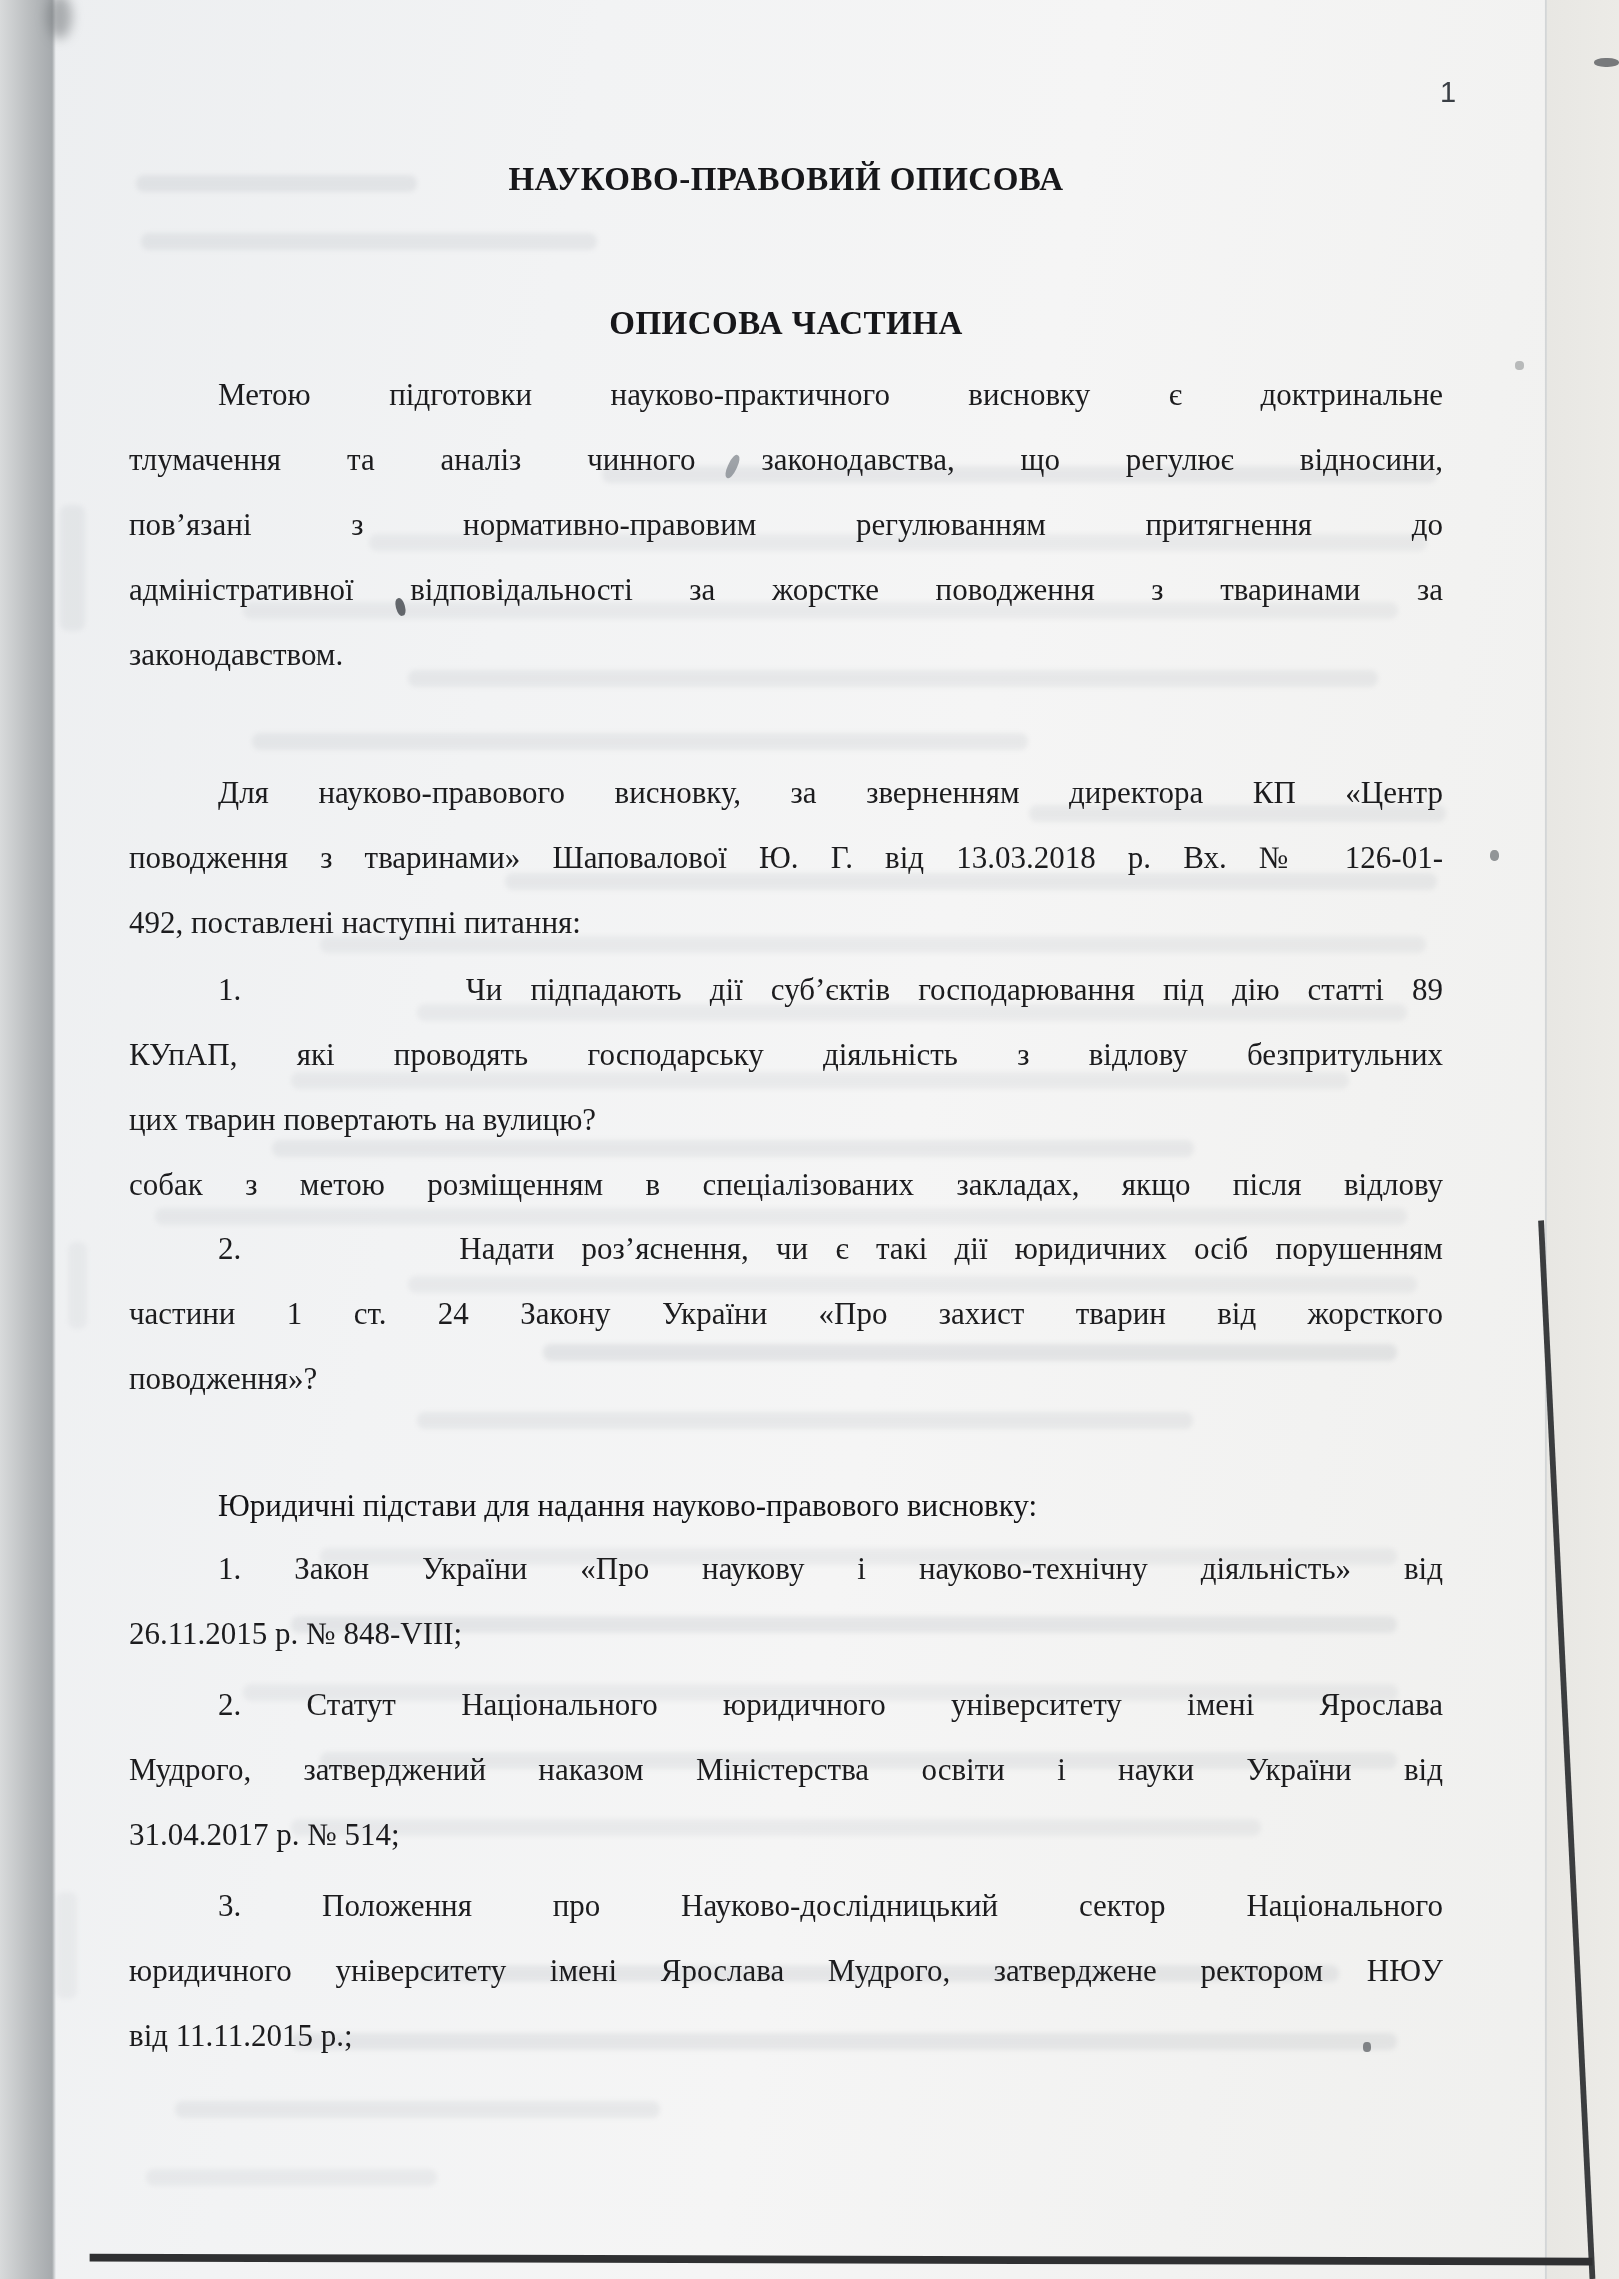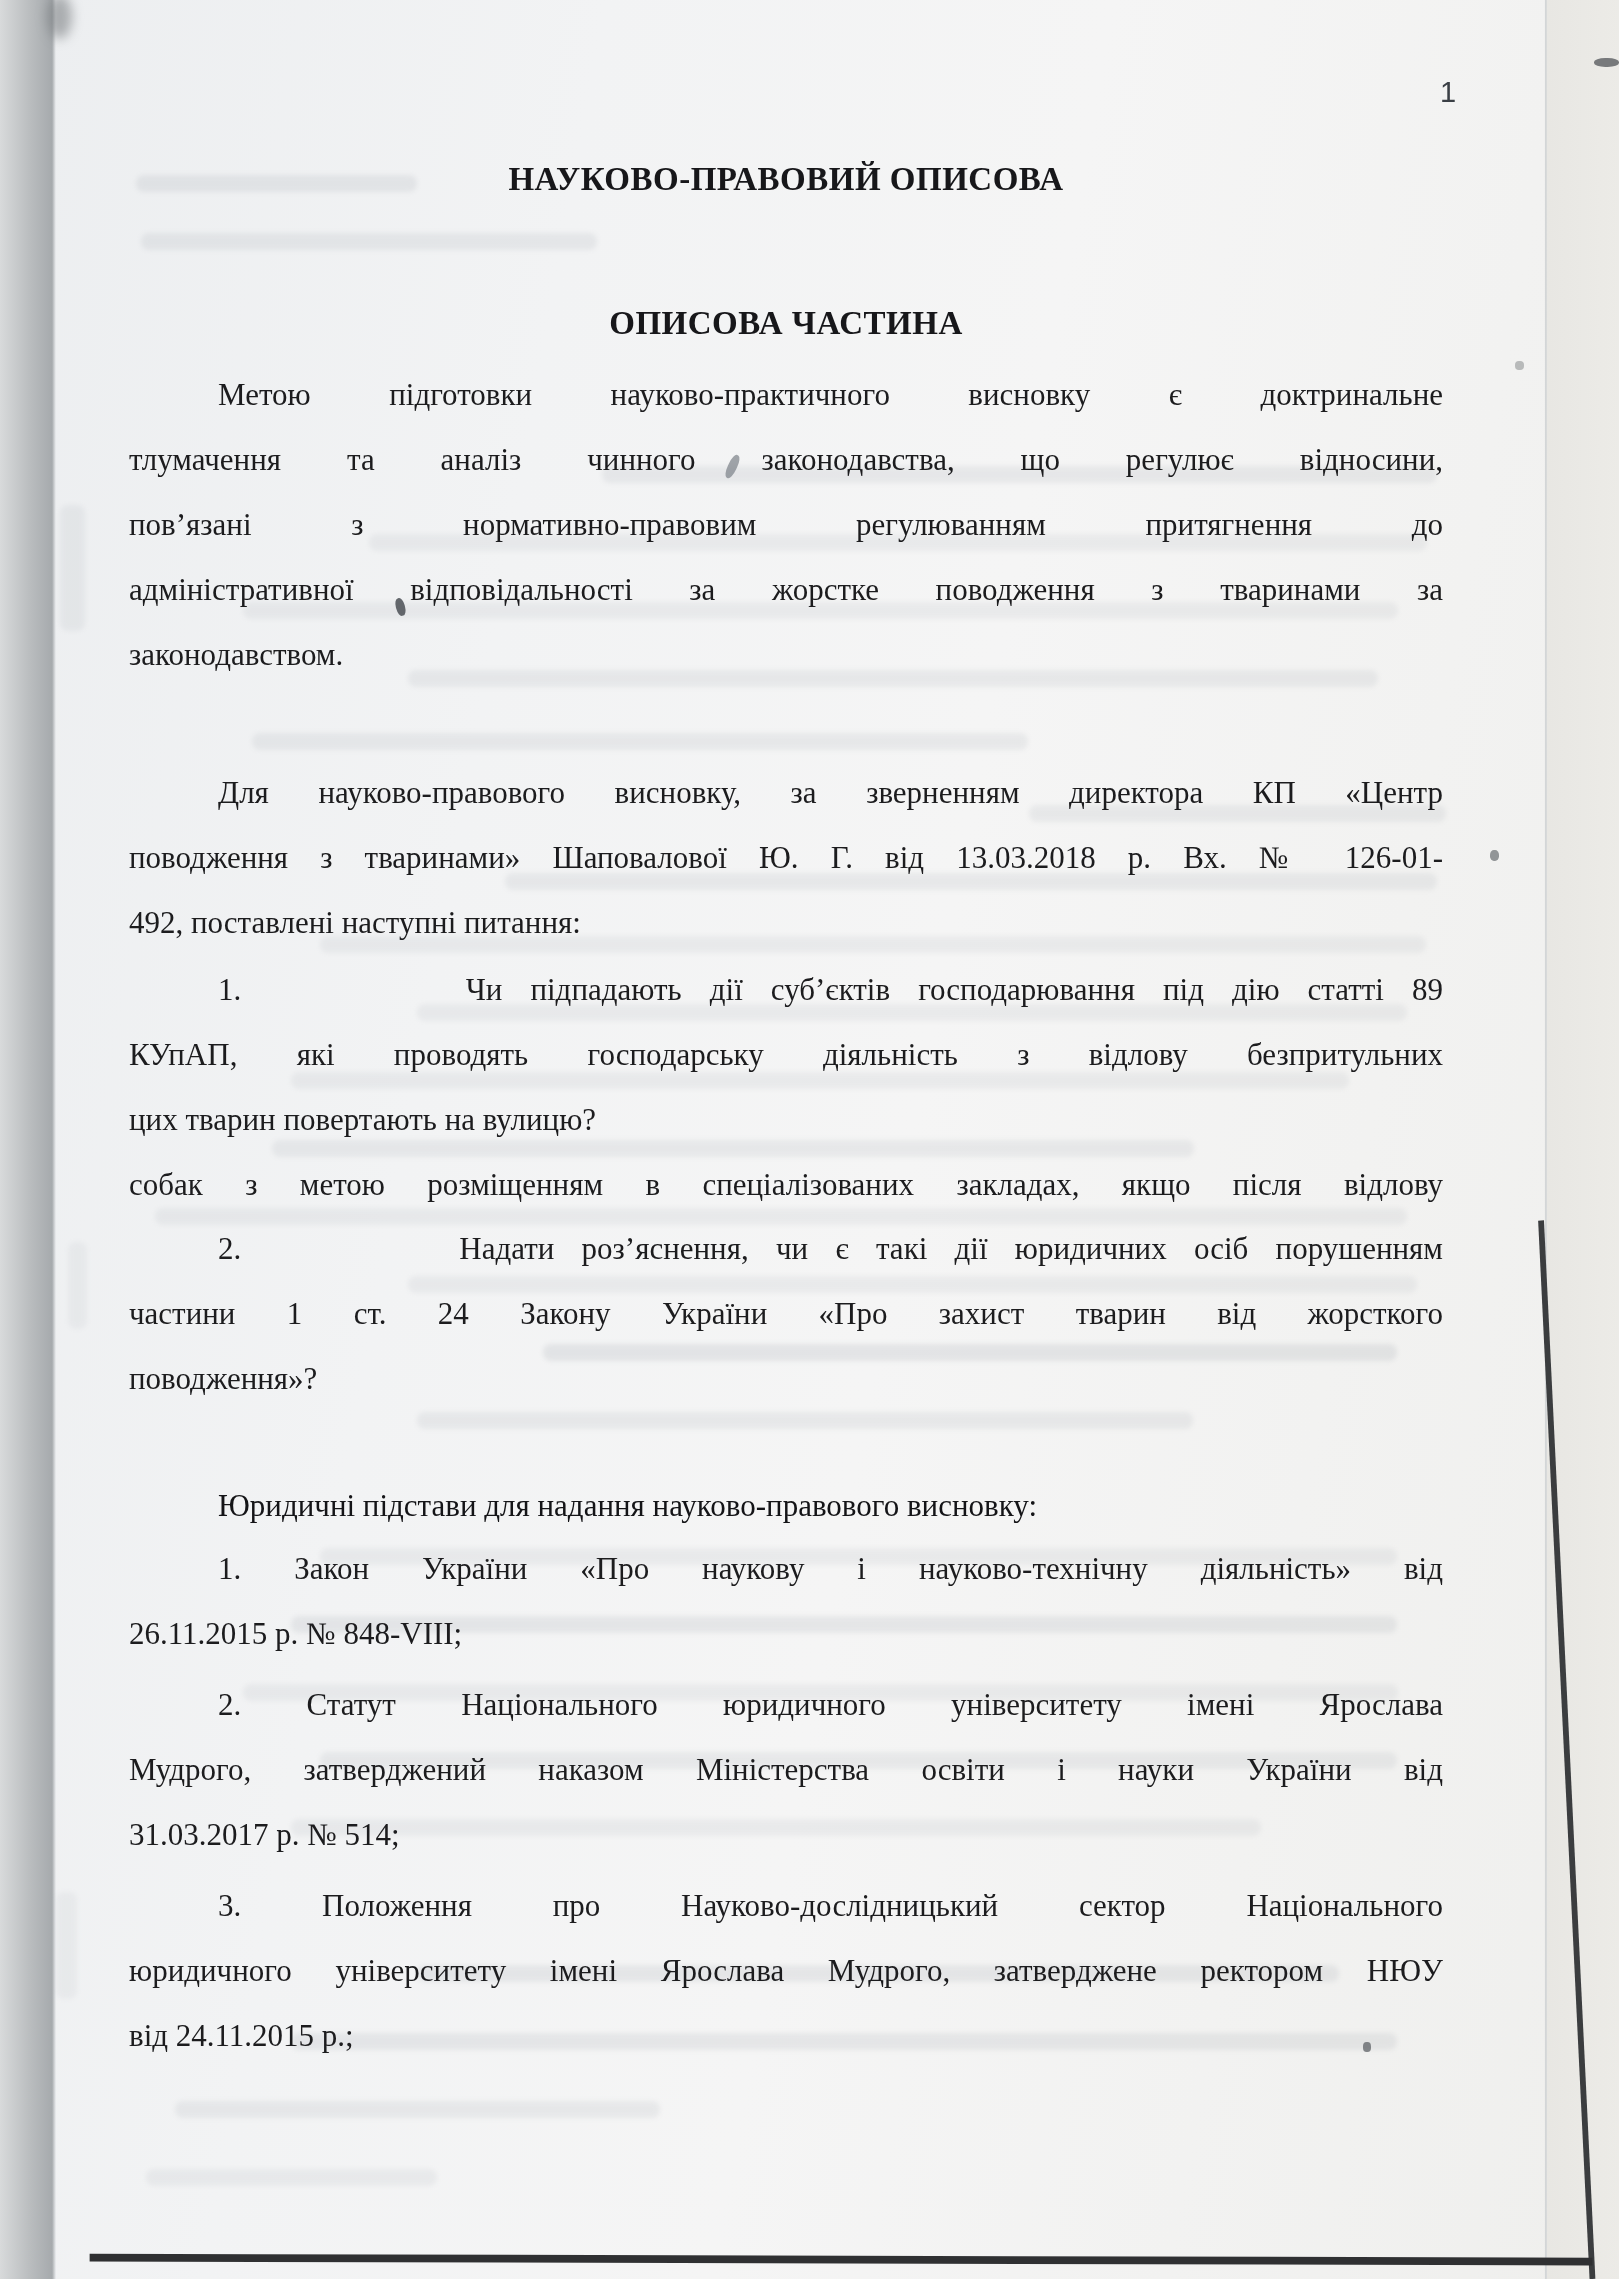--- a/index.html
+++ b/index.html
@@ -128,27 +128,27 @@
     <div class="para heading" style="top:1473px">Юридичні підстави для надання науково-правового висновку:</div>
 
     <div class="para" style="top:1536px">
         <div class="tline first">1. Закон України «Про наукову і науково-технічну діяльність» від</div>
         <div class="tline last">26.11.2015 р. № 848-VIII;</div>
       </div>
 
     <div class="para" style="top:1672px">
         <div class="tline first">2. Статут Національного юридичного університету імені Ярослава</div>
         <div class="tline">Мудрого, затверджений наказом Міністерства освіти і науки України від</div>
-        <div class="tline last">31.03.2017 р. № 514;</div>
+        <div class="tline last">31.04.2017 р. № 514;</div>
       </div>
 
     <div class="para" style="top:1873px">
         <div class="tline first">3. Положення про Науково-дослідницький сектор Національного</div>
         <div class="tline">юридичного університету імені Ярослава Мудрого, затверджене ректором НЮУ</div>
-        <div class="tline last">від 24.11.2015 р.;</div>
+        <div class="tline last">від 11.11.2015 р.;</div>
       </div>
   </div>
 
   <div class="speck" style="left:728px;top:454px;width:8.7px;height:25px;background:#7a8088;opacity:.7;transform:rotate(25deg);"></div>
   <div class="speck" style="left:396px;top:598px;width:8.7px;height:18.4px;background:#4a4f55;opacity:.85;transform:rotate(-15deg);"></div>
   <div class="speck" style="left:1594px;top:58px;width:25px;height:8.7px;background:#5a5d60;opacity:.8;"></div>
   <div class="speck" style="left:1490px;top:850px;width:8.7px;height:10.7px;background:#6a6d70;opacity:.7;"></div>
   <div class="speck" style="left:1515px;top:361px;width:8.7px;height:8.7px;background:#7d8184;opacity:.5;"></div>
   <div class="speck" style="left:1363px;top:2042px;width:7.8px;height:9.7px;background:#54585c;opacity:.7;"></div>
 

